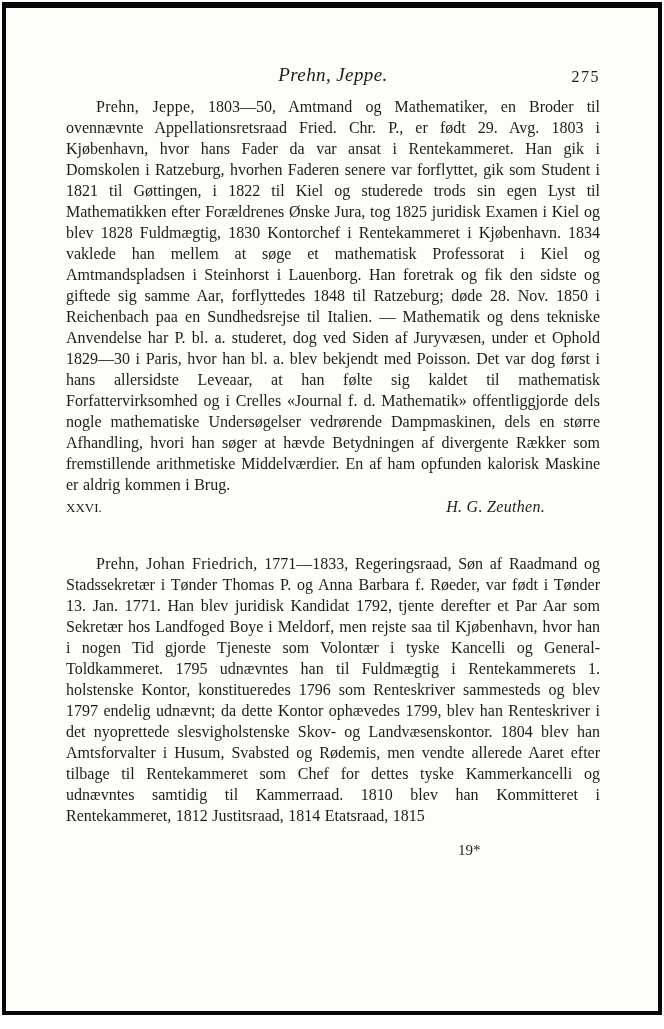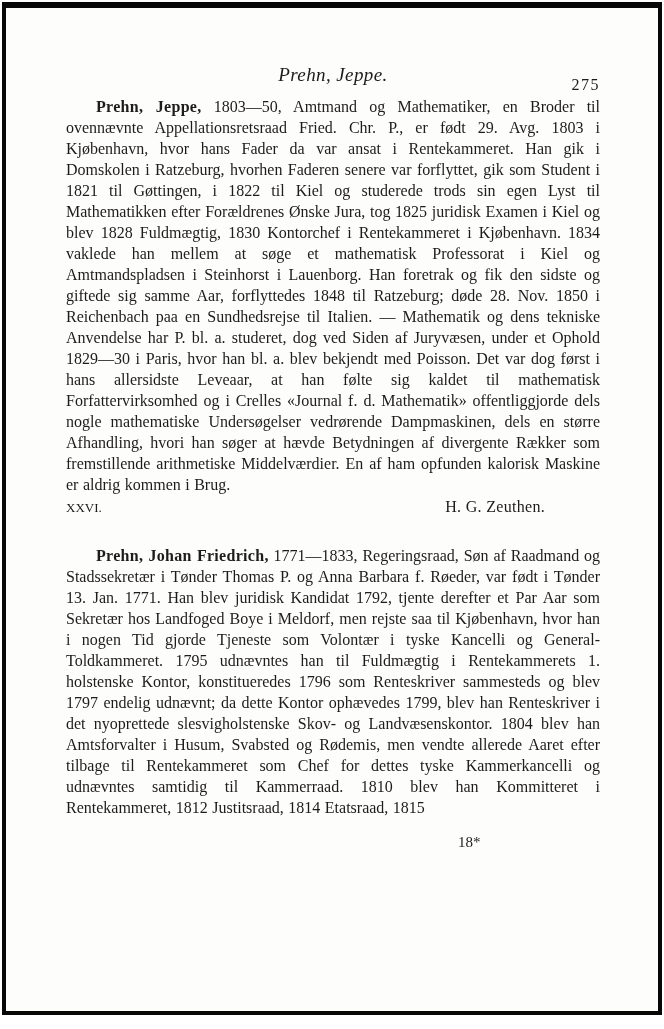--- a/index.html
+++ b/index.html
@@ -41,58 +41,59 @@
     height: 20px;
   }
   .head-title {
     font-style: italic;
     font-size: 19px;
     letter-spacing: 0.4px;
   }
   .page-num {
     position: absolute;
     right: 0;
-    top: 12px;
+    top: 4px;
     font-size: 16px;
     letter-spacing: 1.5px;
   }
   
   .entry {
     margin: 0;
     font-size: 16px;
     line-height: 21px;
     text-align: justify;
     text-indent: 30px;
     word-spacing: 0.5px;
   }
   .entry .lead {
-    font-weight: bold;
+    font-weight: normal;
     letter-spacing: 0.3px;
   }
   .entry + .entry,
   .entry.second {
-    margin-top: 28px;
+    margin-top: 36px;
   }
   
   .cite-block {
     margin-top: 3px;
     font-size: 13px;
     line-height: 17.5px;
   }
   .cite-line1 {
     text-indent: 30px;
     text-align: justify;
     text-align-last: justify;
   }
   .cite-line2 {
     display: flex;
     justify-content: space-between;
     align-items: baseline;
   }
   .signature {
+    font-style: italic;
     font-size: 16px;
     margin-right: 55px;
     letter-spacing: 0.3px;
   }
   
   .page-footer {
     margin-top: 16px;
     font-size: 15px;
     padding-left: 392px;
   }
@@ -117,17 +118,17 @@
           <span>XXVI.</span>
           <span class="signature">H. G. Zeuthen.</span>
         </div>
       </div>
 
       <p class="entry second"><b class="lead">Prehn, Johan Friedrich,</b><span> 1771—1833, Regeringsraad, Søn af Raadmand og Stadssekretær i Tønder Thomas P. og Anna Barbara f. Røeder, var født i Tønder 13. Jan. 1771. Han blev juridisk Kandidat 1792, tjente derefter et Par Aar som Sekretær hos Landfoged Boye i Meldorf, men rejste saa til Kjøbenhavn, hvor han i nogen Tid gjorde Tjeneste som Volontær i tyske Kancelli og General-Toldkammeret. 1795 udnævntes han til Fuldmægtig i Rentekammerets 1. holstenske Kontor, konstitueredes 1796 som Renteskriver sammesteds og blev 1797 endelig udnævnt; da dette Kontor ophævedes 1799, blev han Renteskriver i det nyoprettede slesvigholstenske Skov- og Landvæsenskontor. 1804 blev han Amtsforvalter i Husum, Svabsted og Rødemis, men vendte allerede Aaret efter tilbage til Rentekammeret som Chef for dettes tyske Kammerkancelli og udnævntes samtidig til Kammerraad. 1810 blev han Kommitteret i Rentekammeret, 1812 Justitsraad, 1814 Etatsraad, 1815</span></p>
 
     </main>
 
     <footer class="page-footer">
-      <span>18*</span>
+      <span>19*</span>
     </footer>
 
   </div>
 </div>
 
 </body></html>

